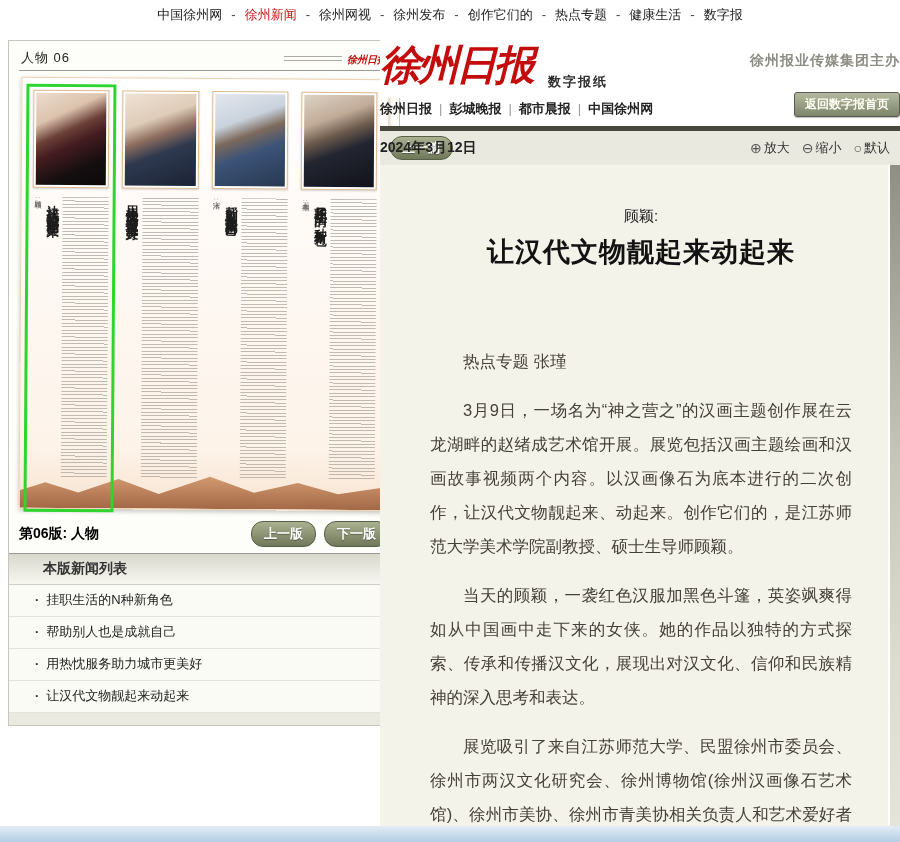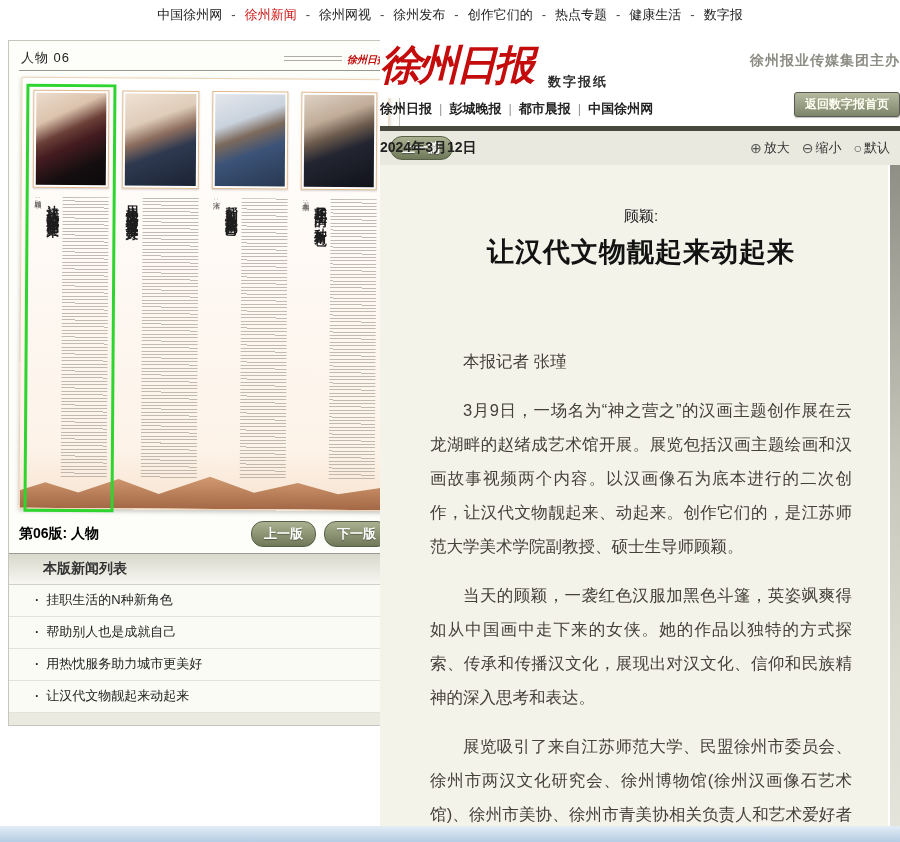--- a/index.html
+++ b/index.html
@@ -248,21 +248,21 @@
         <span class="zc">
           <span class="zc-icon">○</span>
           <span>默认</span>
         </span>
       </span>
   </div>
 
   <div class="content">
     <div class="pretitle">顾颖:</div>
     <div class="title">让汉代文物靓起来动起来</div>
-    <p class="para">本报记者 张瑾</p>
+    <p class="para">热点专题 张瑾</p>
     <div>
 
         <p class="para">3月9日，一场名为“神之营之”的汉画主题创作展在云龙湖畔的赵绪成艺术馆开展。展览包括汉画主题绘画和汉画故事视频两个内容。以汉画像石为底本进行的二次创作，让汉代文物靓起来、动起来。创作它们的，是江苏师范大学美术学院副教授、硕士生导师顾颖。</p>
 
         <p class="para">当天的顾颖，一袭红色汉服加黑色斗篷，英姿飒爽得如从中国画中走下来的女侠。她的作品以独特的方式探索、传承和传播汉文化，展现出对汉文化、信仰和民族精神的深入思考和表达。</p>
 
         <p class="para">展览吸引了来自江苏师范大学、民盟徐州市委员会、徐州市两汉文化研究会、徐州博物馆(徐州汉画像石艺术馆)、徐州市美协、徐州市青美协相关负责人和艺术爱好者前来观瞻，并获得好评。</p>
 
       </div>
     <div class="scroll-strip"></div>

